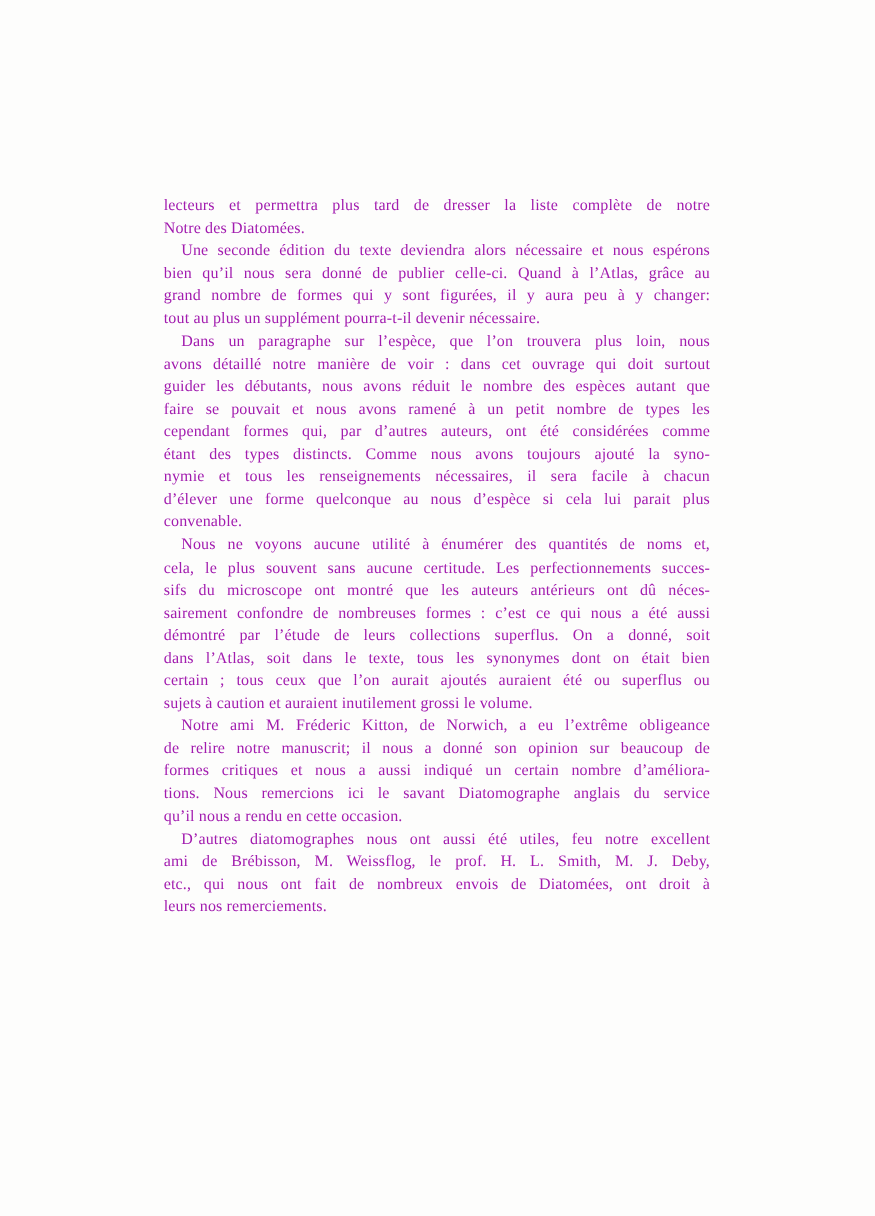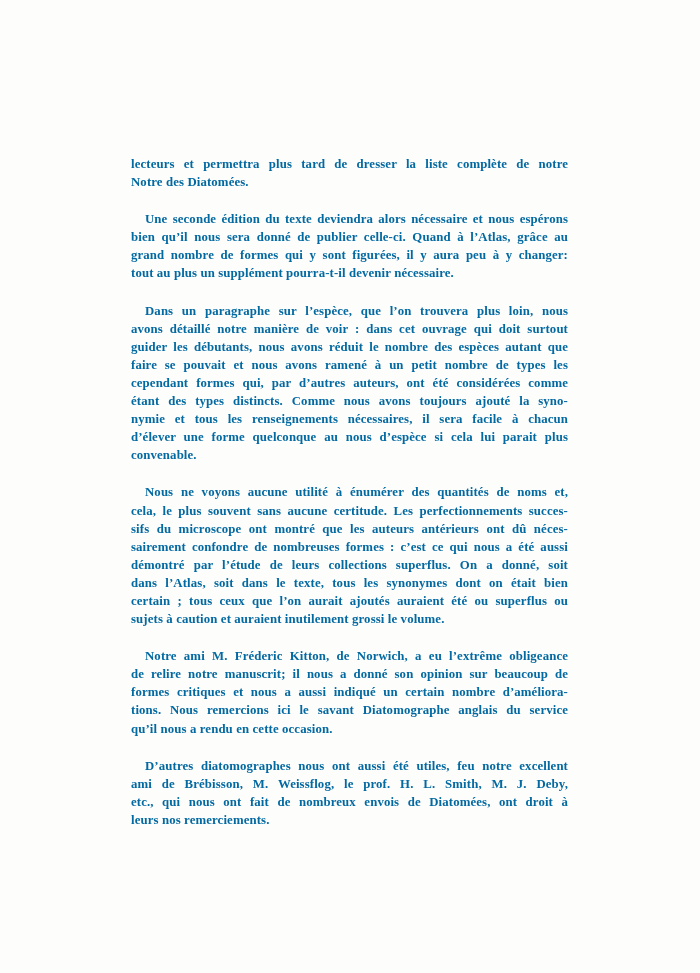--- a/index.html
+++ b/index.html
@@ -16,39 +16,37 @@
   }
   .textblock {
     position: absolute;
     left: 131px;
     top: 155px;
     width: 437px;
     font-family: "Liberation Serif", "DejaVu Serif", serif;
     font-size: 12.8px;
     line-height: 18.1px;
     letter-spacing: 0.12px;
-    color: #0369a1;
+    color: #a21caf;
     text-rendering: optimizeLegibility;
-    font-weight: bold;
   }
   .para {
     margin: 0;
     padding: 0;
   }
   .line {
     text-align: justify;
     text-align-last: justify;
     white-space: normal;
   }
   .line.last {
     text-align-last: left;
   }
   .para.indent .line:first-child {
     text-indent: 14px;
-    margin-top: 19px;
   }
 </style>
 </head>
 <body>
 
 <div class="page">
   <div class="textblock">
 
     <div class="para noindent">
       <div class="line">lecteurs et permettra plus tard de dresser la liste complète de notre</div>

